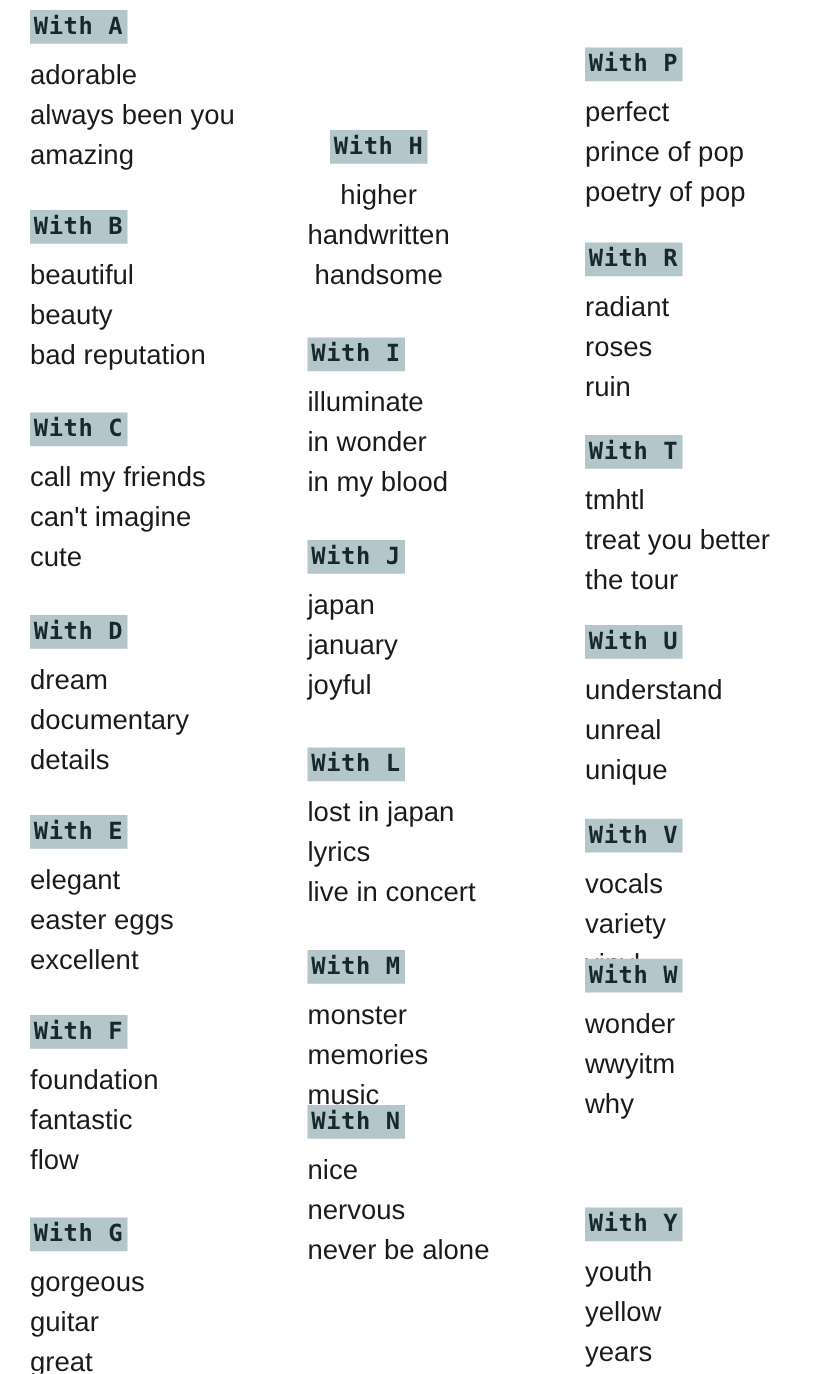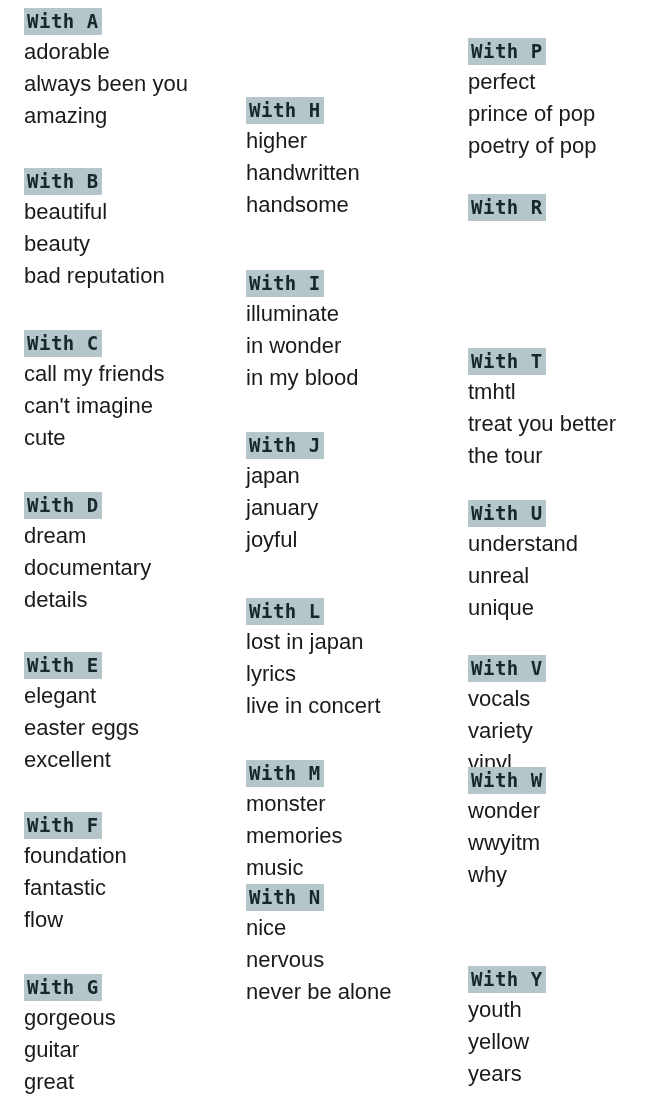--- a/index.html
+++ b/index.html
@@ -44,21 +44,21 @@
     white-space: nowrap;
   }
   .entry {
     font-family: "Liberation Sans", sans-serif;
     font-size: 22px;
     line-height: 32px;
     color: #1a1a1a;
     white-space: nowrap;
   }
   .entries {
-    margin-top: 1px;
+    margin-top: 9px;
   }
 </style>
 </head>
 <body>
 
 <div class="sheet">
   <div class="column col-1">
       <div class="group" style="top: 8px;"><div class="group-header">With A</div><div class="entries">
           <div class="entry">adorable</div>
           <div class="entry">always been you</div>
@@ -89,21 +89,21 @@
           <div class="entry">fantastic</div>
           <div class="entry">flow</div>
         </div></div>
       <div class="group" style="top: 974px;"><div class="group-header">With G</div><div class="entries">
           <div class="entry">gorgeous</div>
           <div class="entry">guitar</div>
           <div class="entry">great</div>
         </div></div>
     </div>
   <div class="column col-2">
-      <div class="group" style="top: 97px;"><div class="group-header">With H</div><div class="entries">
+      <div class="group" style="top: 104px; text-align: center;"><div class="group-header">With H</div><div class="entries">
           <div class="entry">higher</div>
           <div class="entry">handwritten</div>
           <div class="entry">handsome</div>
         </div></div>
       <div class="group" style="top: 270px;"><div class="group-header">With I</div><div class="entries">
           <div class="entry">illuminate</div>
           <div class="entry">in wonder</div>
           <div class="entry">in my blood</div>
         </div></div>
       <div class="group" style="top: 432px;"><div class="group-header">With J</div><div class="entries">
@@ -126,21 +126,25 @@
           <div class="entry">nervous</div>
           <div class="entry">never be alone</div>
         </div></div>
     </div>
   <div class="column col-3">
       <div class="group" style="top: 38px;"><div class="group-header">With P</div><div class="entries">
           <div class="entry">perfect</div>
           <div class="entry">prince of pop</div>
           <div class="entry">poetry of pop</div>
         </div></div>
-      <div class="group" style="top: 194px;"><div class="group-header">With R</div></div>
+      <div class="group" style="top: 194px;"><div class="group-header">With R</div><div class="entries">
+          <div class="entry">radiant</div>
+          <div class="entry">roses</div>
+          <div class="entry">ruin</div>
+        </div></div>
       <div class="group" style="top: 348px;"><div class="group-header">With T</div><div class="entries">
           <div class="entry">tmhtl</div>
           <div class="entry">treat you better</div>
           <div class="entry">the tour</div>
         </div></div>
       <div class="group" style="top: 500px;"><div class="group-header">With U</div><div class="entries">
           <div class="entry">understand</div>
           <div class="entry">unreal</div>
           <div class="entry">unique</div>
         </div></div>

